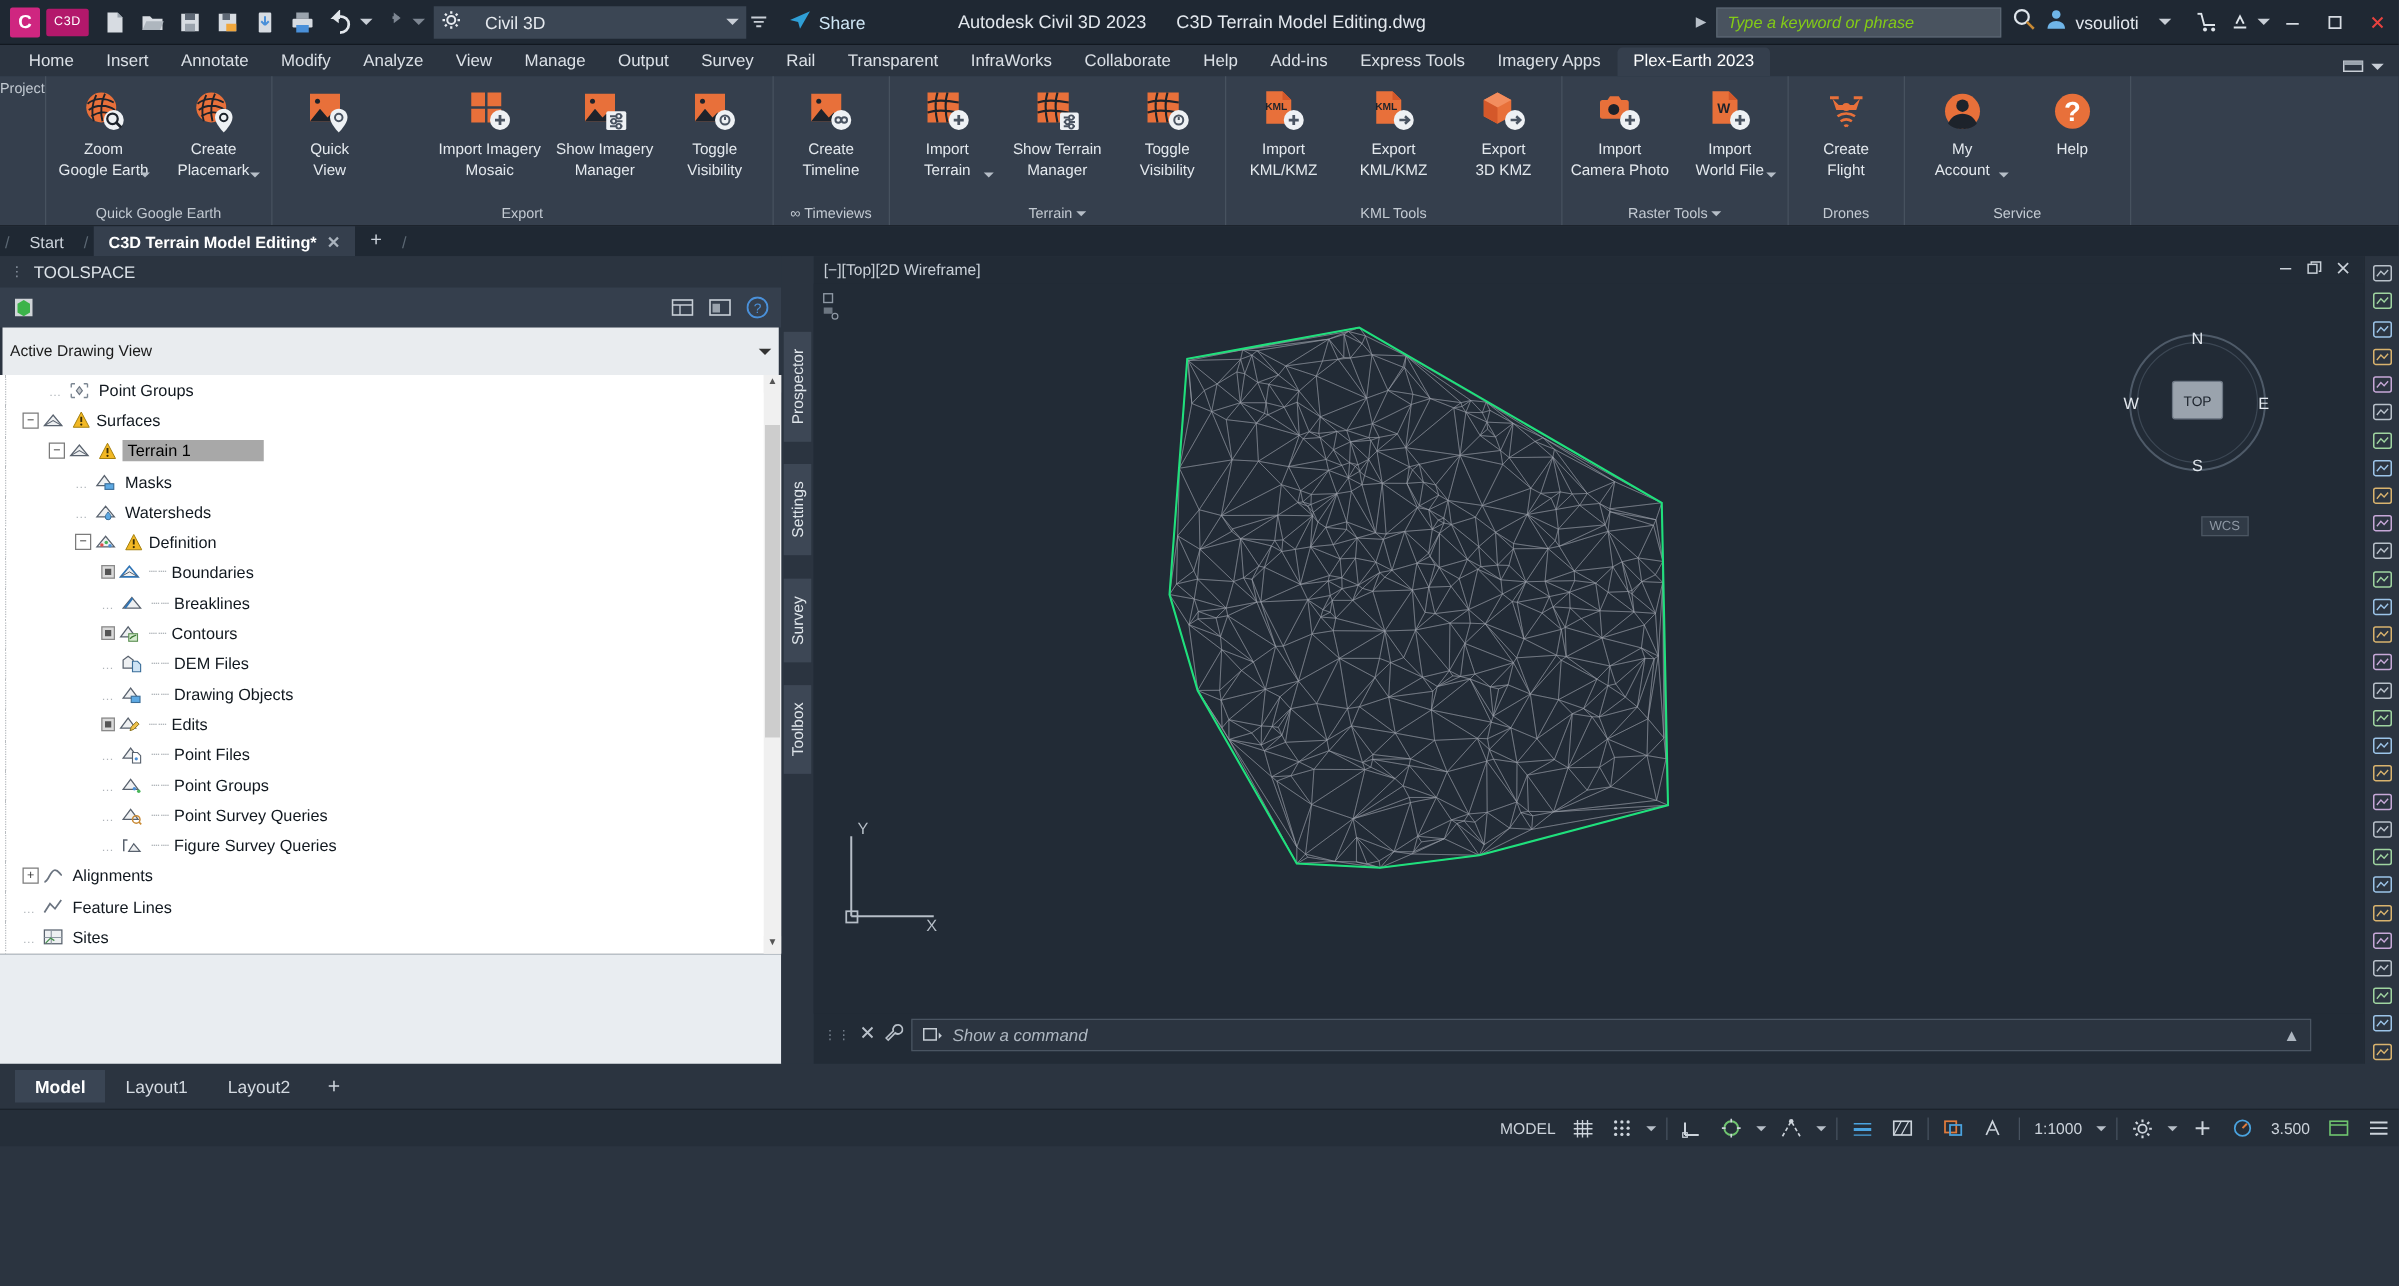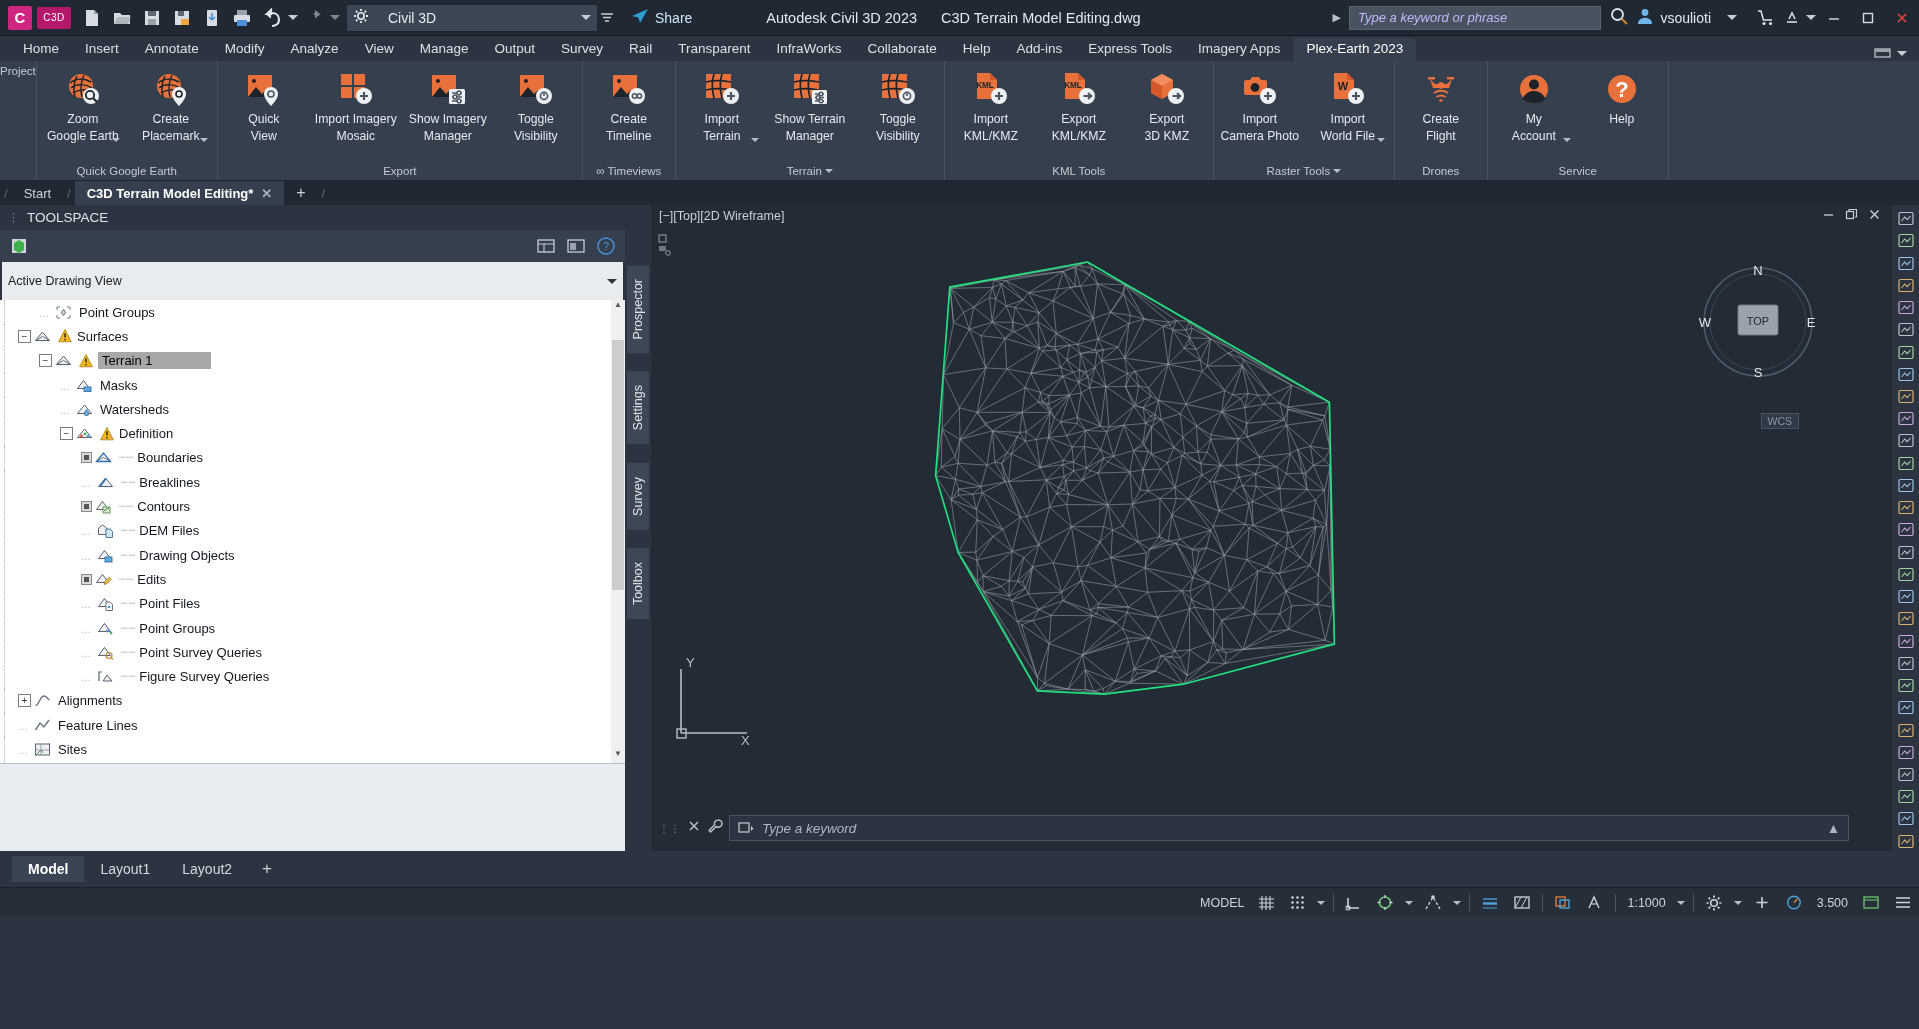--- a/index.html
+++ b/index.html
@@ -38,43 +38,43 @@
   #wsdrop {
     background: #3b4654; height: 26px; width: 250px; display: flex; align-items: center;
     padding: 0 6px; gap: 19px; font-size: 14px; color: #e6eaef; position: relative;
   }
   #wsdrop .label { flex: 1; }
   .caret-dn { width: 0; height: 0; border-left: 5px solid transparent; border-right: 5px solid transparent; border-top: 5px solid #c8ced6; }
   #share { display:flex; align-items:center; gap:6px; margin-left: 14px; font-size: 14px; color: #cfe6f5;}
   #apptitle { position: absolute; left: 0; right: 12px; text-align: center; font-size: 14.5px; color: #e3e8ee; pointer-events:none;}
   #apptitle span { margin: 0 10px; }
   #searchwrap { position: absolute; right: 290px; display: flex; align-items: center; gap: 8px; }
-  #searchbox { width: 252px; height: 24px; background: #49535f; border: 1px solid #5a6572;
-    font-size: 13px; color: #c4b5fd; font-style: italic; padding: 0 8px; display:flex; align-items:center;}
+  #searchbox { width: 228px; height: 24px; background: #49535f; border: 1px solid #5a6572;
+    font-size: 13px; color: #84cc16; font-style: italic; padding: 0 8px; display:flex; align-items:center;}
   #rightzone { position: absolute; right: 0; display: flex; align-items: center; height: 36px; }
   #username { font-size: 14px; color: #e3e8ee; margin-right: 4px;}
   .winbtn { width: 34px; height: 36px; display:flex;align-items:center;justify-content:center; color:#d6dbe2; font-size:14px;}
   #closebtn { color:#e8423f; }
 
   
   #ribtabs { height: 25px; background: #2b3440; display: flex; align-items: flex-end; padding-left: 10px; font-size: 13.5px;}
   .ribtab { padding: 3px 13px 5px 13px; color: #dbe0e6; white-space: nowrap; }
   .ribtab.active { background: #353f4d; color: #ffffff; border-top-left-radius: 4px; border-top-right-radius:4px;}
   #ribtabs .fillr { flex: 1; }
   #minrib { margin-right: 6px; display:flex; align-items:center; gap:3px; padding: 2px 6px;}
 
   
   #ribbon { height: 120px; background: #353f4d; display: flex; align-items: stretch; border-bottom: 1px solid #1d242d;}
   .panel { display: flex; flex-direction: column; border-right: 1px solid #47525f; }
   .panel .row { flex: 1; display: flex; align-items: flex-start; padding: 5px 2px 0 2px;}
   .panel .ptitle { height: 19px; font-size: 11.5px; color: #c3cad2; display: flex;
     align-items: center; justify-content: center; gap: 3px;}
   .btn { width: 88px; display:flex; flex-direction: column; align-items:center; padding-top: 3px;
      position: relative; }
-  .btn.wide { width: 96px; }
+  .btn.wide { width: 96px; margin-left: 36px; }
   .btn .ico { width: 40px; height: 40px; display:flex; align-items:center; justify-content:center;}
   .btn .lbl { font-size: 12.2px; color: #e4e9ee; text-align: center; line-height: 14px; margin-top:3px;}
   .btn .dd { position: absolute; right: 7px; bottom: 1px; width:0;height:0;
     border-left:4px solid transparent;border-right:4px solid transparent;border-top:4px solid #b6bec7;}
   .ptitle .dd2 { width:0;height:0;border-left:4px solid transparent;border-right:4px solid transparent;border-top:4px solid #b6bec7;}
 
   
   #doctabs { height: 24px; background: #1f2833; display:flex; align-items:stretch; font-size: 13px;}
   .dslash { color:#5c6874; display:flex;align-items:center; padding: 0 4px;}
   .dtab { padding: 0 12px; display:flex;align-items:center; gap:8px; color:#ccd3db;}
@@ -1063,21 +1063,21 @@
             <path d="M11 2a3.6 3.6 0 00-3.4 4.8L2 12.4 3.6 14l5.6-5.6A3.6 3.6 0 1011 2z" fill="none" stroke="#b9c1ca" stroke-width="1.4"></path>
           </svg>
       </span>
       <div id="cmdinput" title="Type a command">
         <span class="prompt">
           <svg width="16" height="14" viewBox="0 0 16 14">
               <rect x="1" y="2" width="10" height="9" fill="none" stroke="#c6cdd5" stroke-width="1.2"></rect>
               <path d="M13 5l2.5 2.5L13 10z" fill="#c6cdd5"></path>
             </svg>
         </span>
-        <span>Type a keyword</span>
+        <span>Show a command</span>
         <span class="exp">▲</span>
       </div>
     </div>
   </div>
 
   <div id="rtools">
       <div class="rtool">
         <svg width="18" height="17" viewBox="0 0 18 17">
           <rect x="2" y="2.5" width="14" height="12" rx="1.5" fill="none" stroke="#b9c1ca" stroke-width="1.2"></rect>
           <path d="M4.5 11l3.2-4 2.6 2.6 3.2-3.6" stroke="#b9c1ca" stroke-width="1.1" fill="none"></path>

